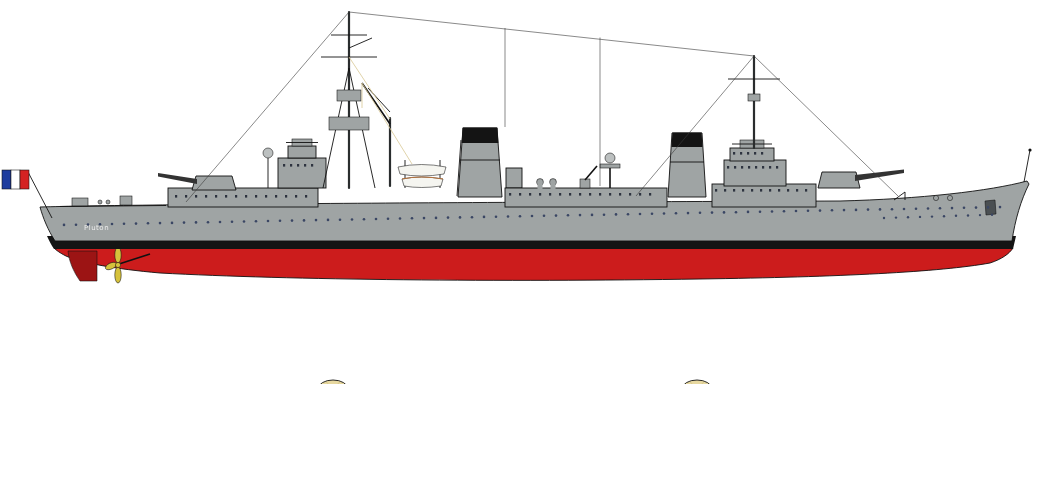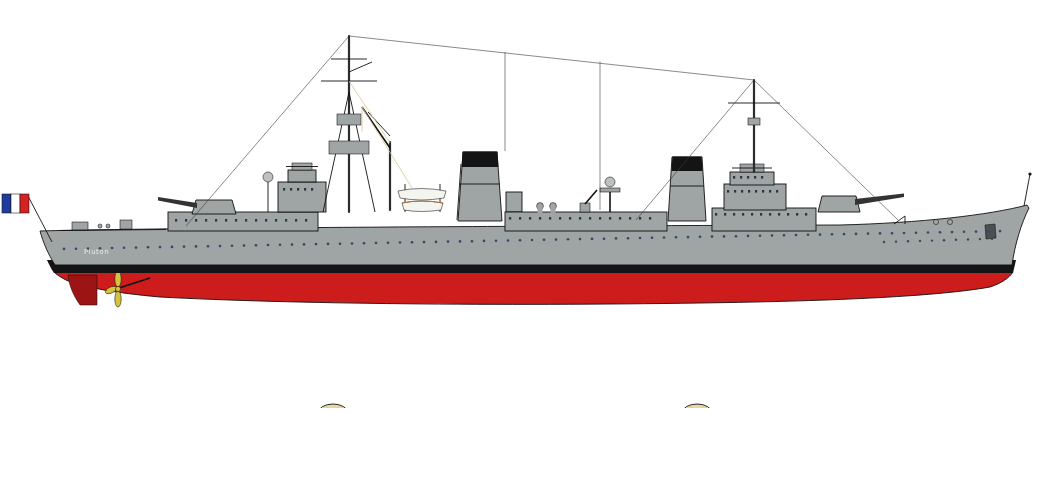--- a/index.html
+++ b/index.html
@@ -1,16 +1,16 @@
 <!DOCTYPE html>
 <html style="--c-background: #ffffff; --c-hull-gray: #9fa4a4; --c-light-gray: #bcc0c0; --c-hull-red: #cc1c1c; --c-dark-red: #9c1414; --c-funnel-black: #141414; --c-deck-tan: #e7d8a0; --c-plank-line: #c9b87e; --c-boat-white: #f5f5f0; --c-boat-wood: #b5713a; --c-brass: #d6c23c; --c-porthole: #3a4664; --c-window: #2e3440; --c-flag-blue: #1e3c9e; --c-flag-white: #ffffff; --c-flag-red: #d42222; --c-rigging: #3a3a3a; --c-rigging-cream: #d8c894;"><head>
 <meta charset="utf-8">
 <style>
   html,body{margin:0;padding:0;background:#ffffff;}
-  .wrap{width:1050px;height:384px;position:relative;background:var(--c-background,#fff);overflow:hidden;margin-top:24px;}
+  .wrap{width:1050px;height:384px;position:relative;background:var(--c-background,#fff);overflow:hidden;}
   svg{display:block;}
   .o{stroke:#111;stroke-width:0.9;}
   .o-thin{stroke:#111;stroke-width:0.55;}
   .st-blk{stroke:#111;stroke-width:0.9;fill:none;}
   .st-blk2{stroke:#111;stroke-width:1.6;fill:none;}
   .st-mast{stroke:#2a2d2e;stroke-width:2.2;fill:none;stroke-linecap:round;}
   .st-rig{stroke:var(--c-rigging,#3a3a3a);stroke-width:0.6;fill:none;}
   .st-cream{stroke:var(--c-rigging-cream,#d8c894);stroke-width:0.8;fill:none;}
   .st-chain{stroke:#222;stroke-width:1.3;stroke-dasharray:2.5 2;fill:none;}
   .st-wood{stroke:var(--c-boat-wood,#b5713a);stroke-width:1;fill:none;}

